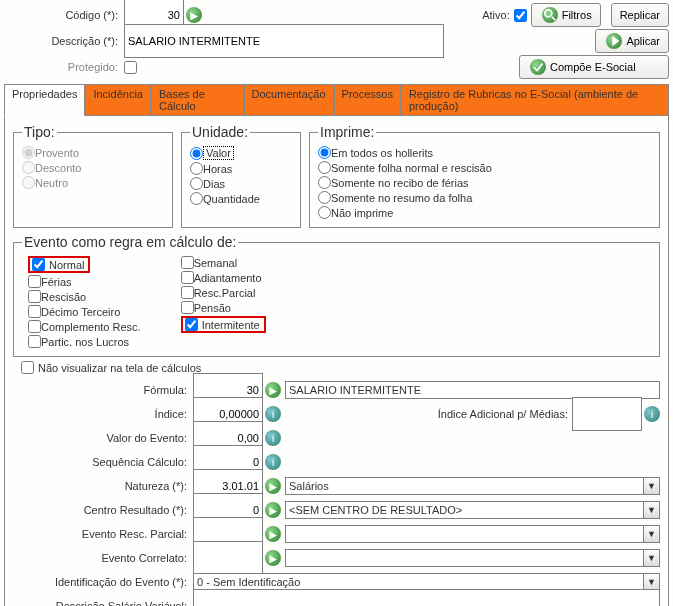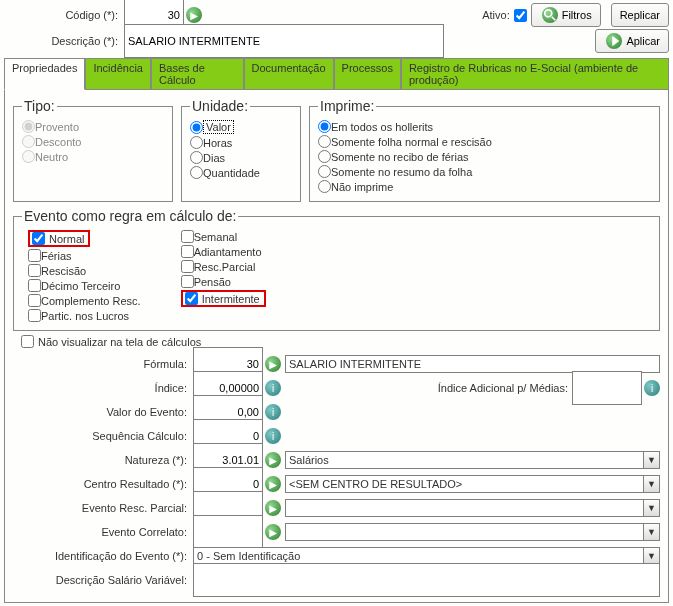--- a/index.html
+++ b/index.html
@@ -55,21 +55,21 @@
   .tabs {
     display: flex;
     border-bottom: 1px solid #888;
     margin-top: 4px;
     font-size: 11px;
   }
   .tab {
     padding: 3px 7px;
     border: 1px solid #888;
     border-bottom: none;
-    background: #84cc16;
+    background: #f97316;
     margin-right: 0;
     position: relative;
     cursor: pointer;
   }
   .tab.active { background: #fefefc; border-bottom: 1px solid #fefefc; margin-bottom:-1px; }
   .tab-body {
     border: 1px solid #888;
     border-top: none;
     padding: 8px;
     background: #fefefc;
@@ -155,20 +155,34 @@
         <span class="round-icon icon-green">
           <svg class="svg-icon" viewBox="0 0 16 16">
               <path d="M6 2 L14 8 L6 14 Z" fill="#fff"></path>
             </svg>
         </span>
         <span>Aplicar</span>
       </button>
     </div>
   </div>
 
+  <div class="form-row">
+    <span class="form-label" style="color:#888">Protegido:</span>
+    <input type="checkbox" style="">
+    <div class="ativo-group">
+      <button class="btn btn-wide">
+        <span class="round-icon icon-green">
+          <svg class="svg-icon" viewBox="0 0 16 16">
+              <path d="M3 8 L7 12 L13 4" fill="none" stroke="#fff" stroke-width="2"></path>
+            </svg>
+        </span>
+        <span>Compõe E-Social</span>
+      </button>
+    </div>
+  </div>
 </div>
 
 <div class="tabs">
   <div class="tab active">Propriedades</div>
   <div class="tab">Incidência</div>
   <div class="tab">Bases de Cálculo</div>
   <div class="tab">Documentação</div>
   <div class="tab">Processos</div>
   <div class="tab">Registro de Rubricas no E-Social (ambiente de produção)</div>
 </div>

